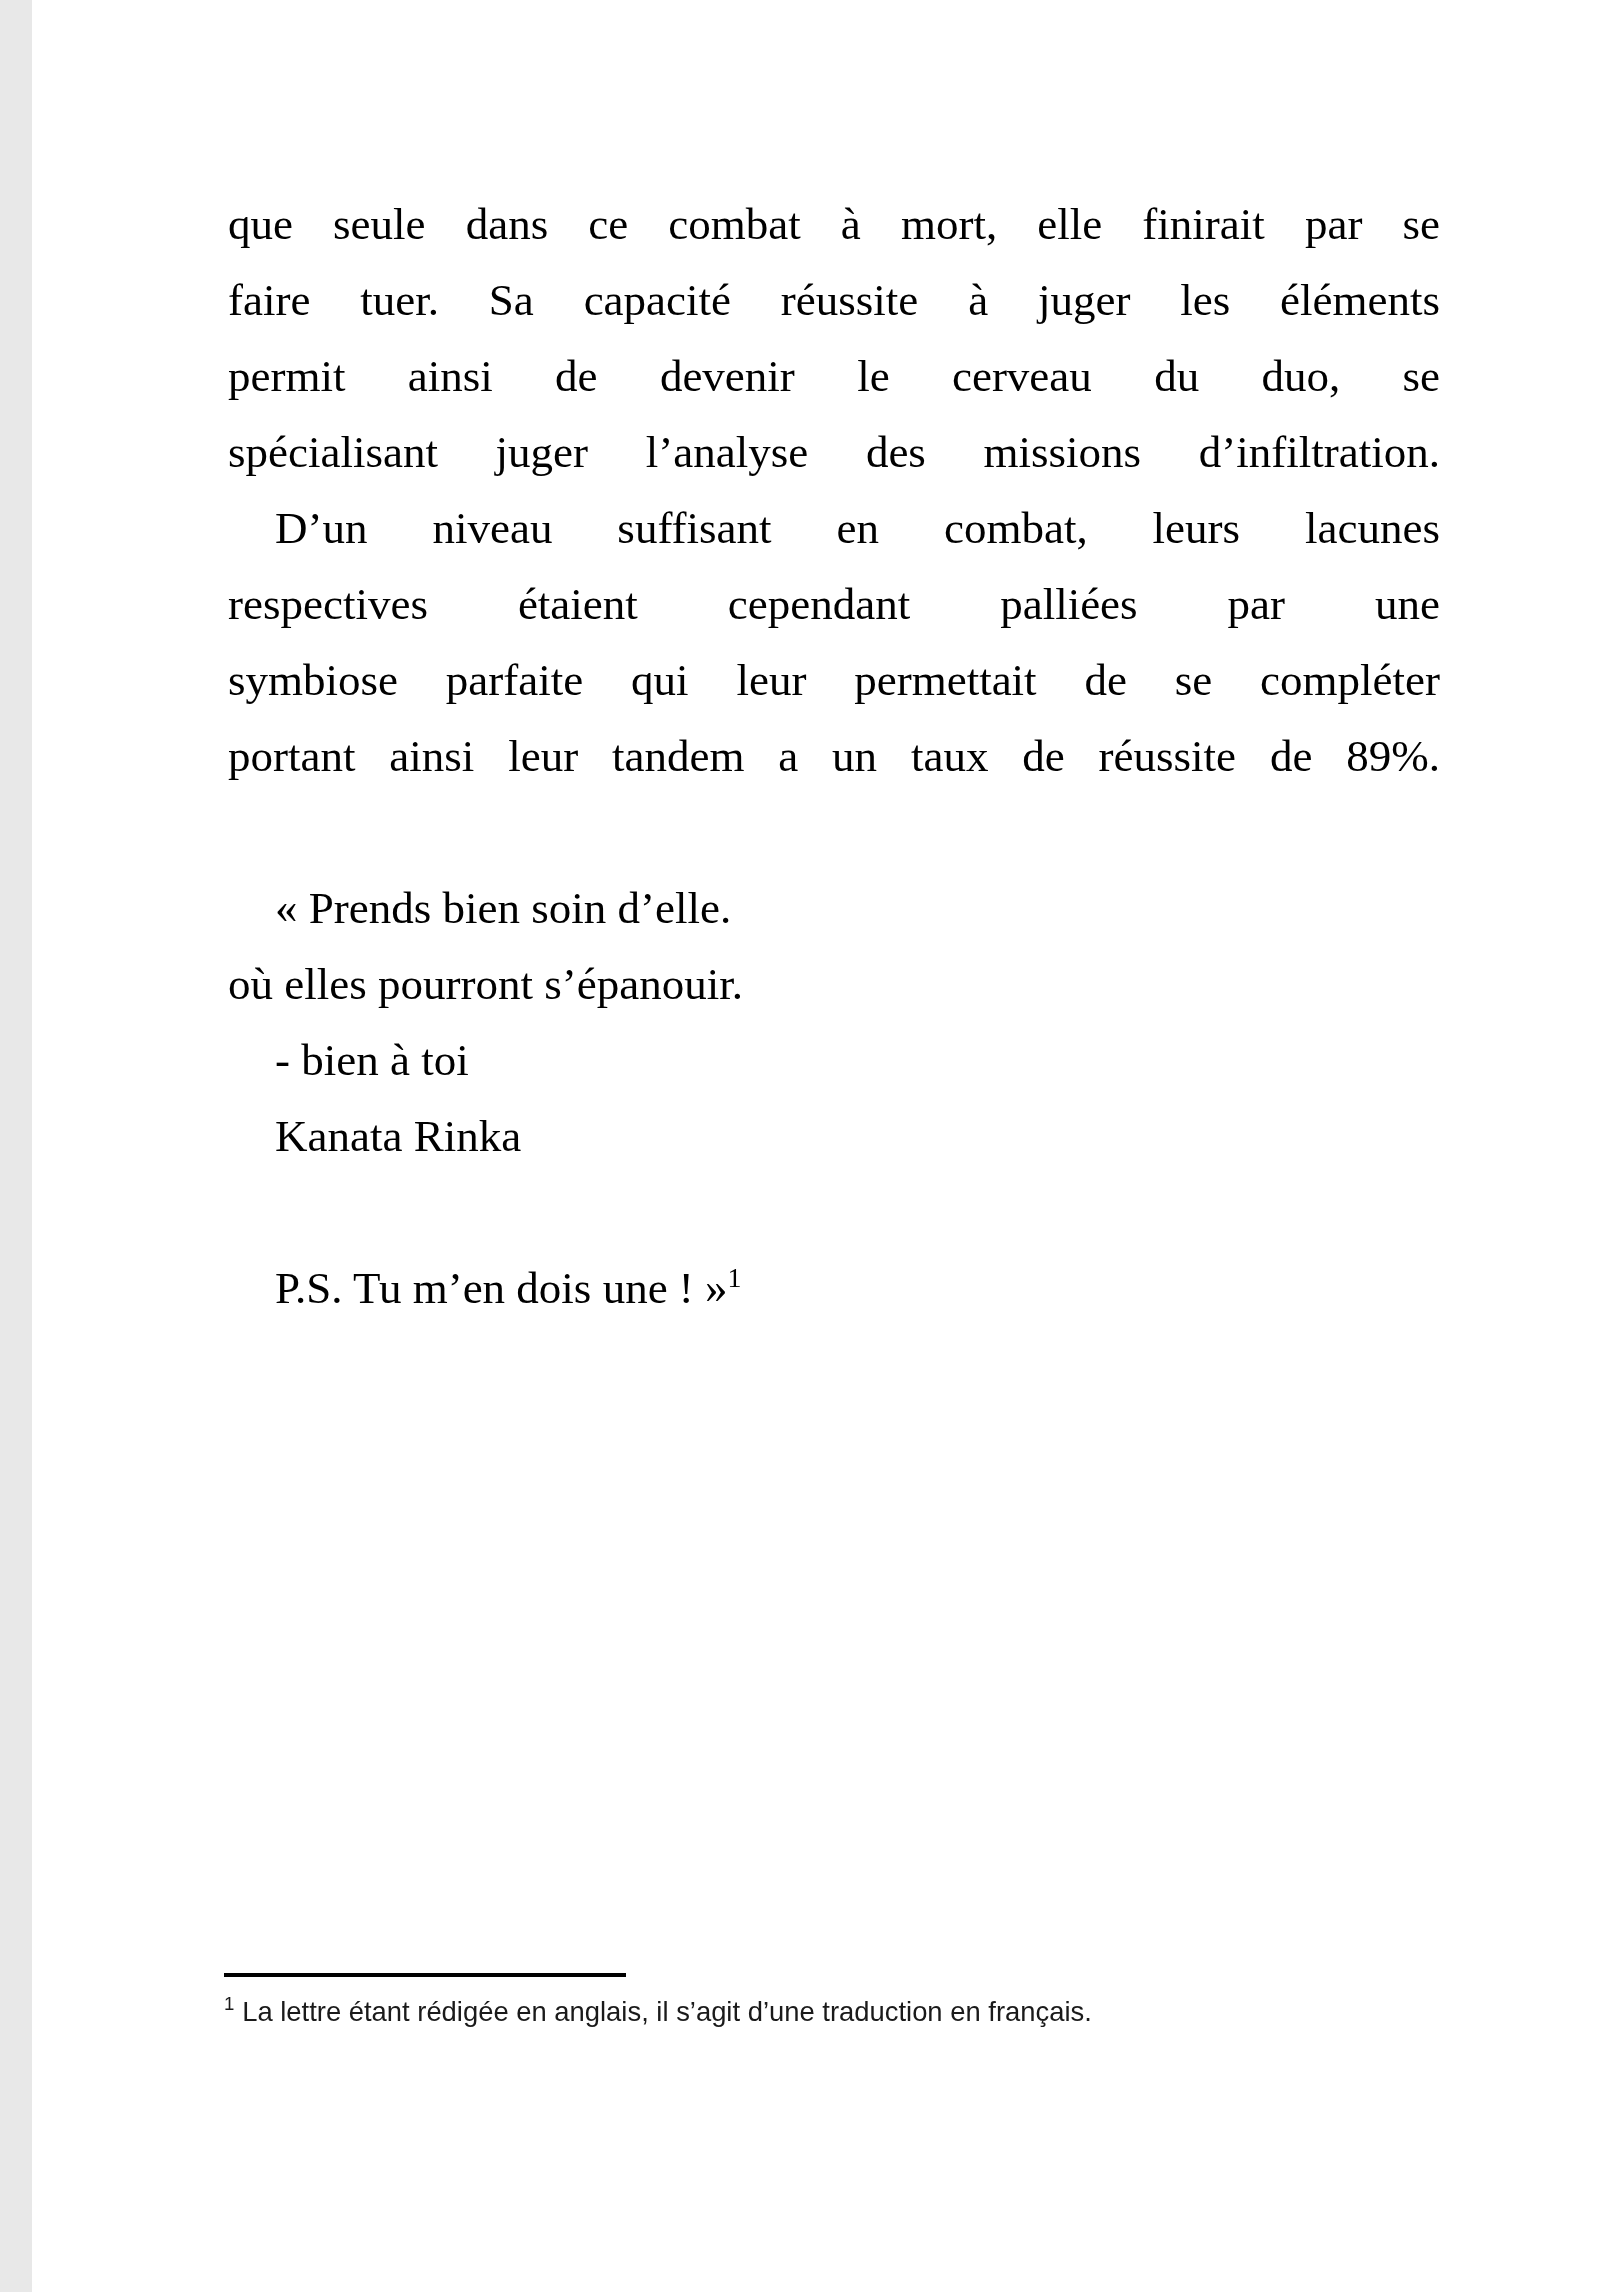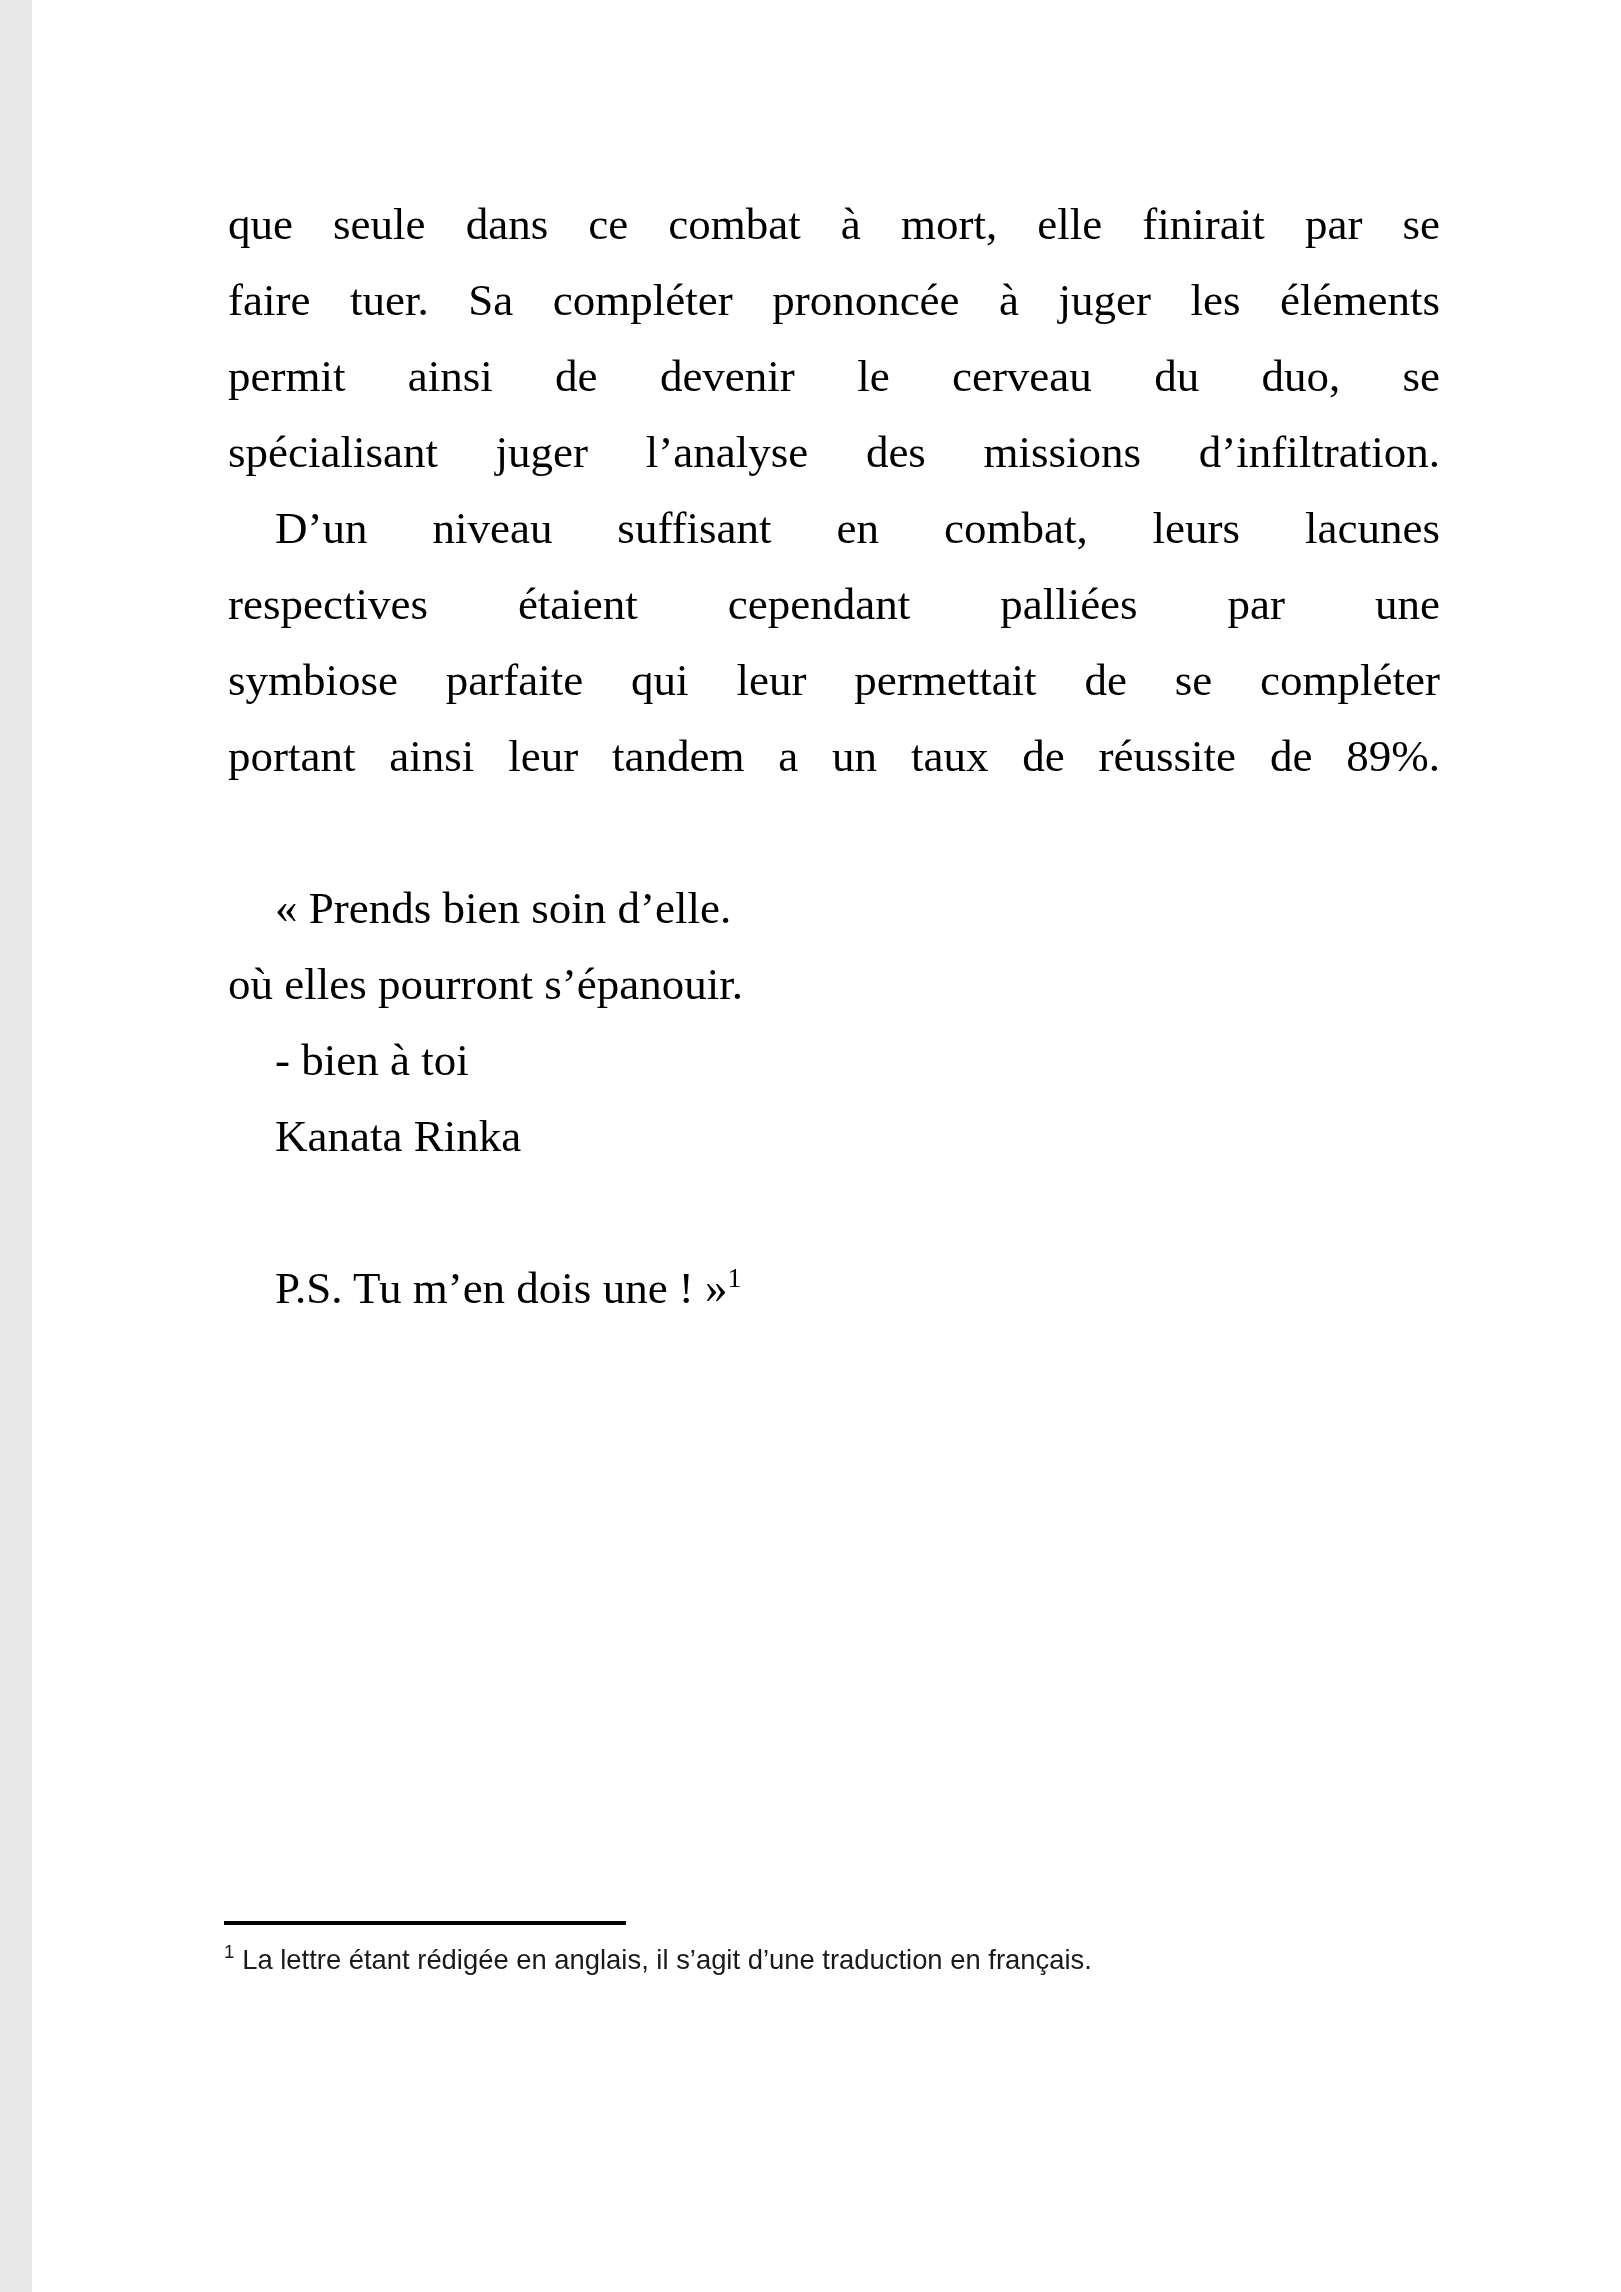--- a/index.html
+++ b/index.html
@@ -27,21 +27,21 @@
   .line.justify { text-align: justify; text-align-last: justify; }
   .line.indent { padding-left: 47px; }
   .line sup {
     font-size: 0.62em;
     line-height: 0;
     vertical-align: super;
   }
   .footnote-area {
     position: absolute;
     left: 192px;
-    top: 1921px;
+    top: 1973px;
     width: 1274px;
   }
   .footnote-rule {
     width: 402px;
     height: 3.9px;
     background: #000;
     margin-bottom: 15.7px;
   }
   .footnote-text {
     font-family: "Liberation Sans", sans-serif;
@@ -56,21 +56,21 @@
     margin-right: 7.8px;
   }
 </style>
 </head>
 <body>
 
 <div class="page">
 
   <div class="text-block">
       <div class="line justify">que seule dans ce combat à mort, elle finirait par se</div>
-      <div class="line justify">faire tuer. Sa compléter prononcée à juger les éléments</div>
+      <div class="line justify">faire tuer. Sa capacité réussite à juger les éléments</div>
       <div class="line justify">permit ainsi de devenir le cerveau du duo, se</div>
       <div class="line justify">spécialisant juger l’analyse des missions d’infiltration.</div>
       <div class="line justify indent">D’un niveau suffisant en combat, leurs lacunes</div>
       <div class="line justify">respectives étaient cependant palliées par une</div>
       <div class="line justify">symbiose parfaite qui leur permettait de se compléter</div>
       <div class="line justify">portant ainsi leur tandem a un taux de réussite de 89%.</div>
       <div class="line"></div>
       <div class="line indent">« Prends bien soin d’elle.</div>
       <div class="line">où elles pourront s’épanouir.</div>
       <div class="line indent">- bien à toi</div>

